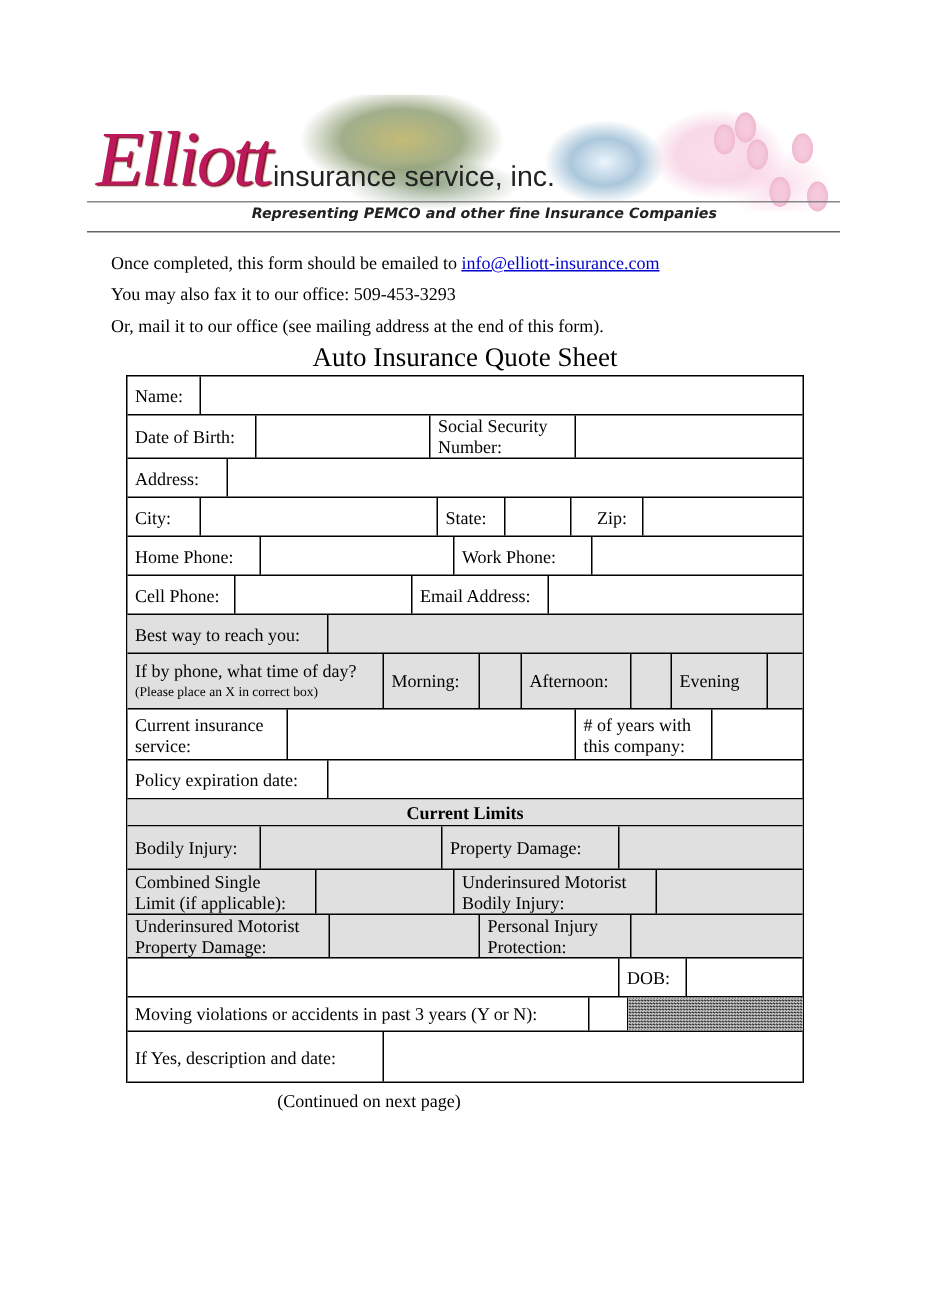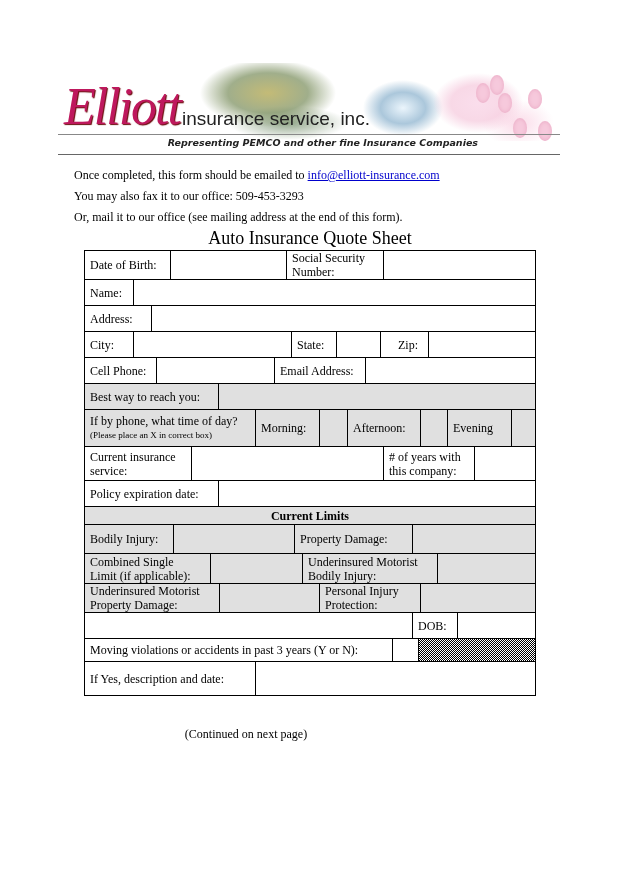--- a/index.html
+++ b/index.html
@@ -74,49 +74,55 @@
 <div class="intro">
   <p><span>Once completed, this form should be emailed to </span><a href="#">info@elliott-insurance.com</a></p>
   <p>You may also fax it to our office: 509-453-3293</p>
   <p>Or, mail it to our office (see mailing address at the end of this form).</p>
 </div>
 
 <div class="form-title">Auto Insurance Quote Sheet</div>
 
 <div class="form">
 
+  <div class="row" style="height:26px;">
+    <div class="cell" style="left:0;width:49px;">Name:</div>
+    <div class="cell last" style="left:49px;right:0;"></div>
+  </div>
+
   <div class="row" style="height:29px;">
     <div class="cell" style="left:0;width:86px;">Date of Birth:</div>
     <div class="cell" style="left:86px;width:116px;"></div>
     <div class="cell two" style="left:202px;width:97px;flex-direction:column;align-items:flex-start;justify-content:center;">
       <span>Social Security</span>
       <span>Number:</span>
     </div>
     <div class="cell last" style="left:299px;right:0;"></div>
   </div>
 
   <div class="row" style="height:26px;">
-    <div class="cell" style="left:0;width:49px;">Name:</div>
-    <div class="cell last" style="left:49px;right:0;"></div>
-  </div>
-
-  <div class="row" style="height:26px;">
     <div class="cell" style="left:0;width:67px;">Address:</div>
     <div class="cell last" style="left:67px;right:0;"></div>
   </div>
 
   <div class="row" style="height:26px;">
     <div class="cell" style="left:0;width:49px;">City:</div>
     <div class="cell" style="left:49px;width:158px;"></div>
     <div class="cell" style="left:207px;width:45px;">State:</div>
     <div class="cell" style="left:252px;width:44px;"></div>
     <div class="cell" style="left:308px;width:36px;text-align:center;">Zip:</div>
     <div class="cell last" style="left:332px;right:0;"></div>
   </div>
 
+  <div class="row" style="height:26px;">
+    <div class="cell" style="left:0;width:89px;">Home Phone:</div>
+    <div class="cell" style="left:89px;width:129px;"></div>
+    <div class="cell" style="left:218px;width:92px;">Work Phone:</div>
+    <div class="cell last" style="left:310px;right:0;"></div>
+  </div>
 
   <div class="row" style="height:26px;">
     <div class="cell" style="left:0;width:72px;">Cell Phone:</div>
     <div class="cell" style="left:72px;width:118px;"></div>
     <div class="cell" style="left:190px;width:91px;">Email Address:</div>
     <div class="cell last" style="left:281px;right:0;"></div>
   </div>
 
   <div class="row shade" style="height:26px;">
     <div class="cell" style="left:0;width:134px;">Best way to reach you:</div>

